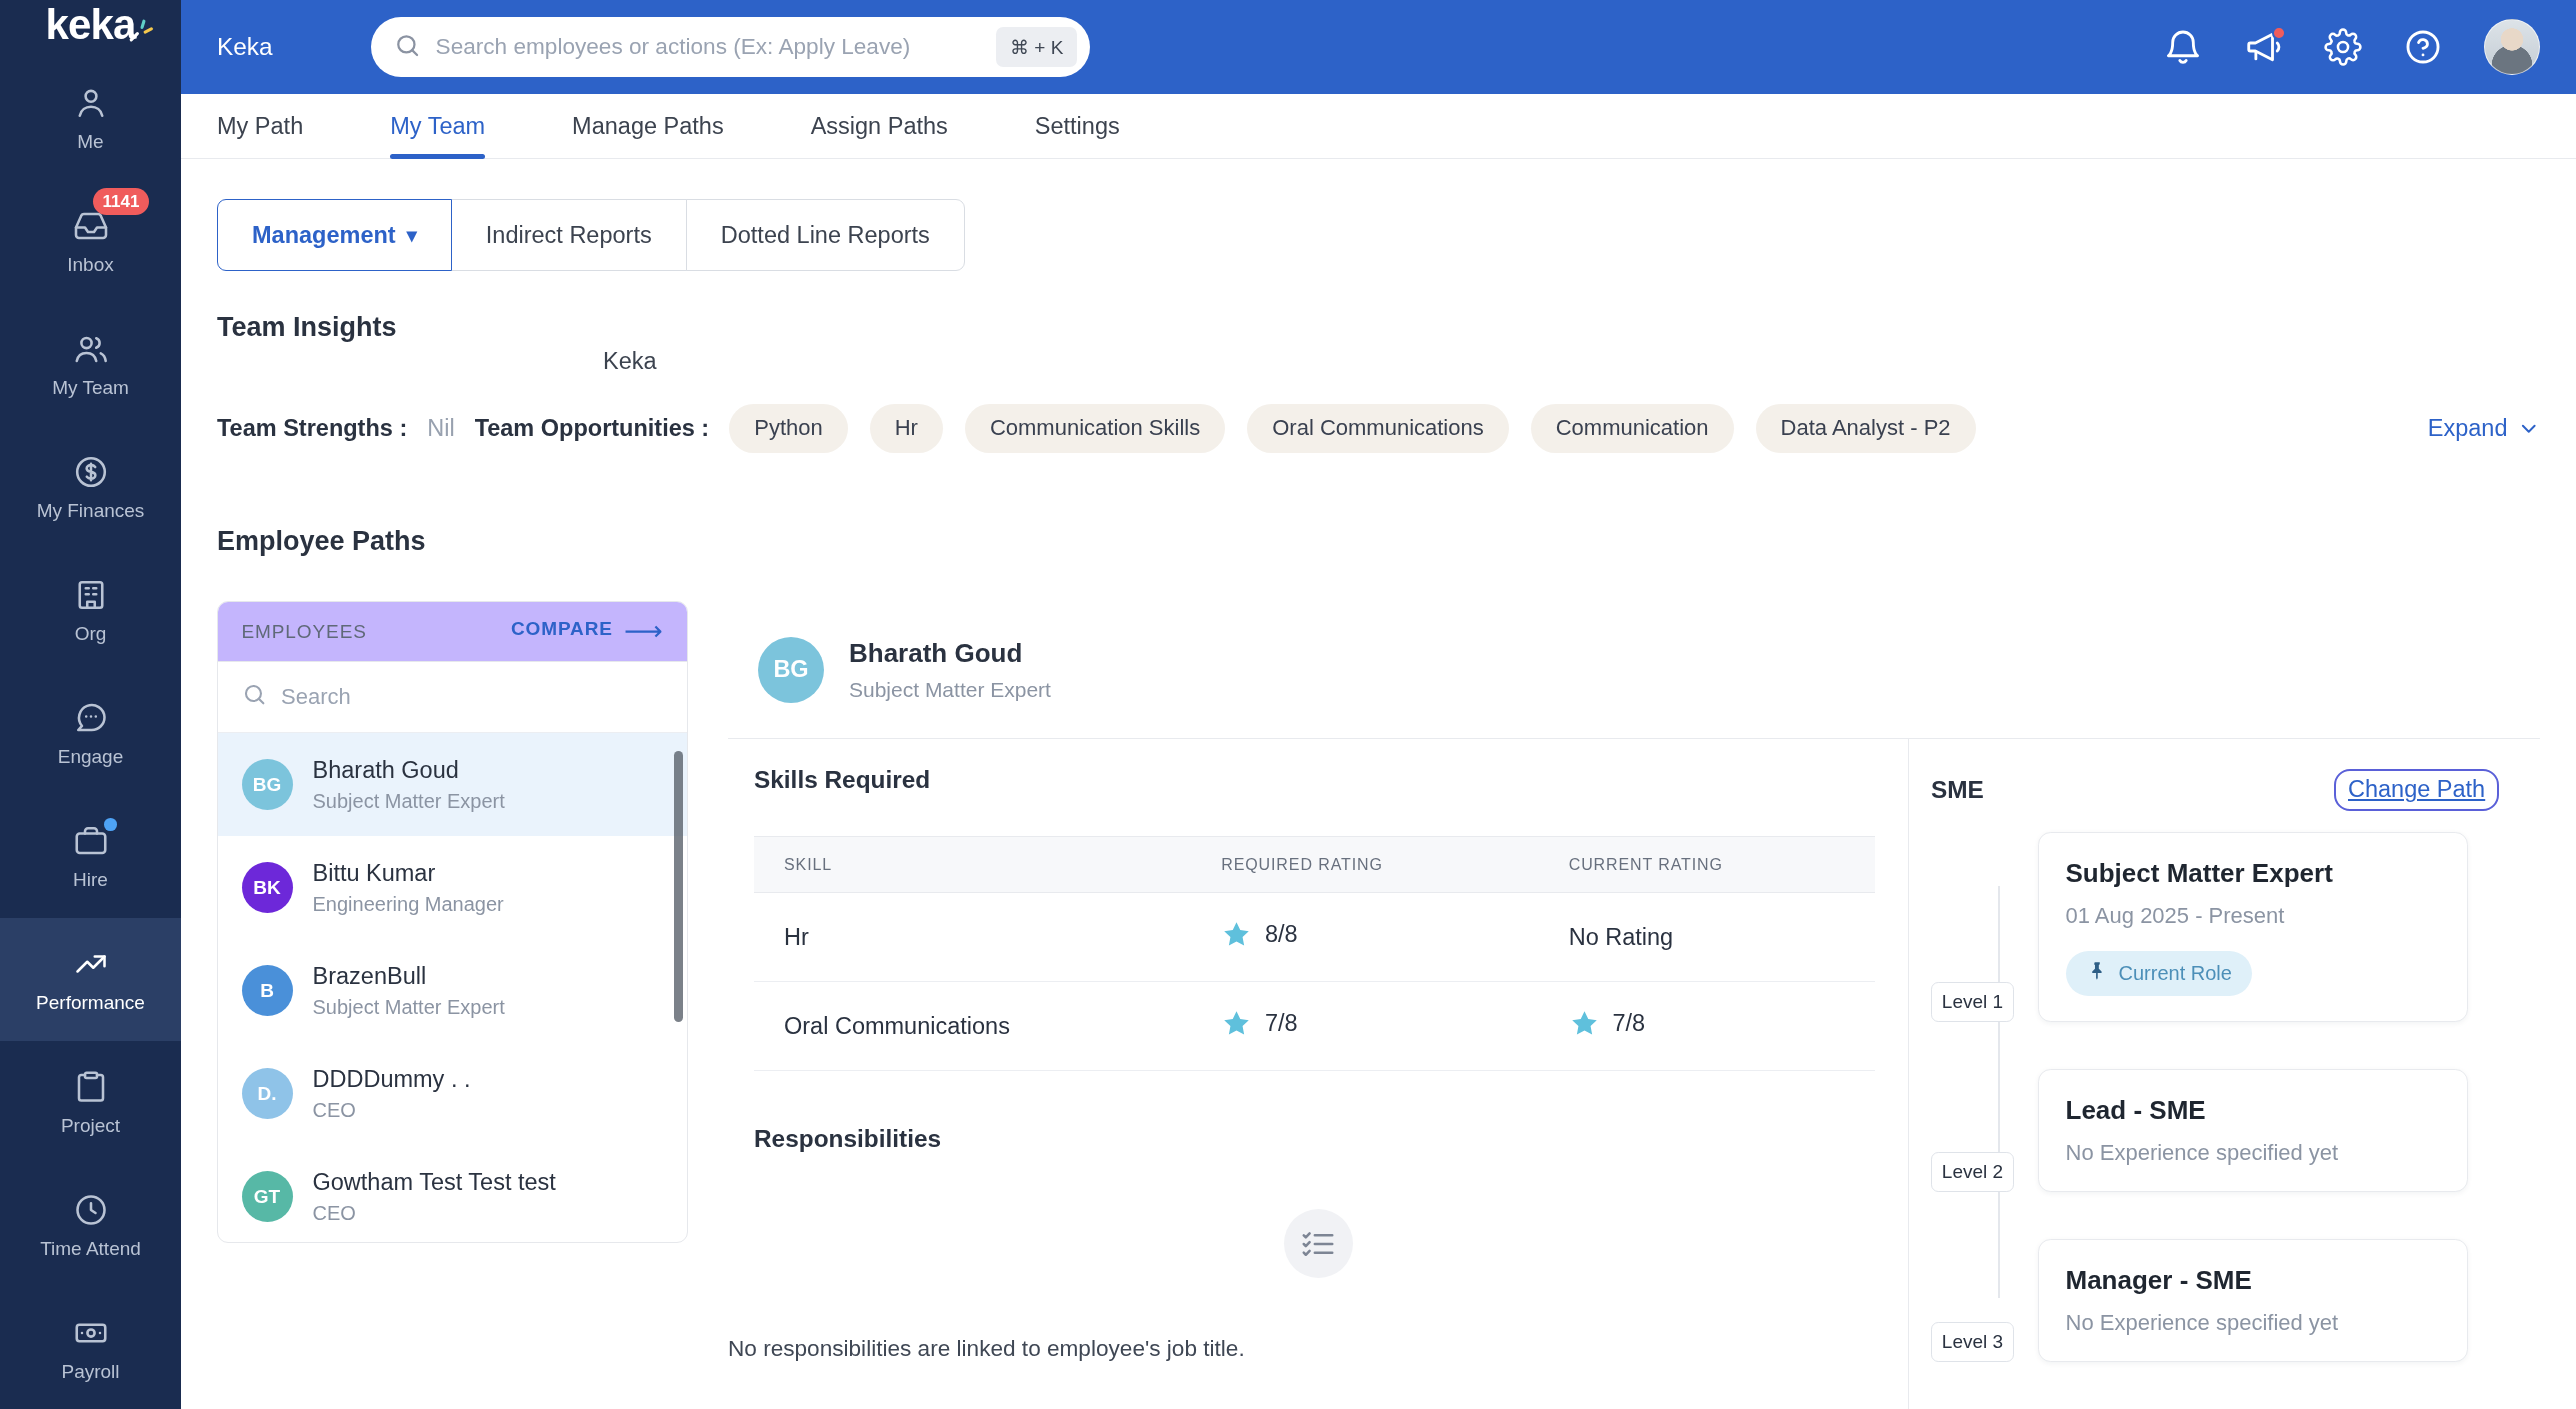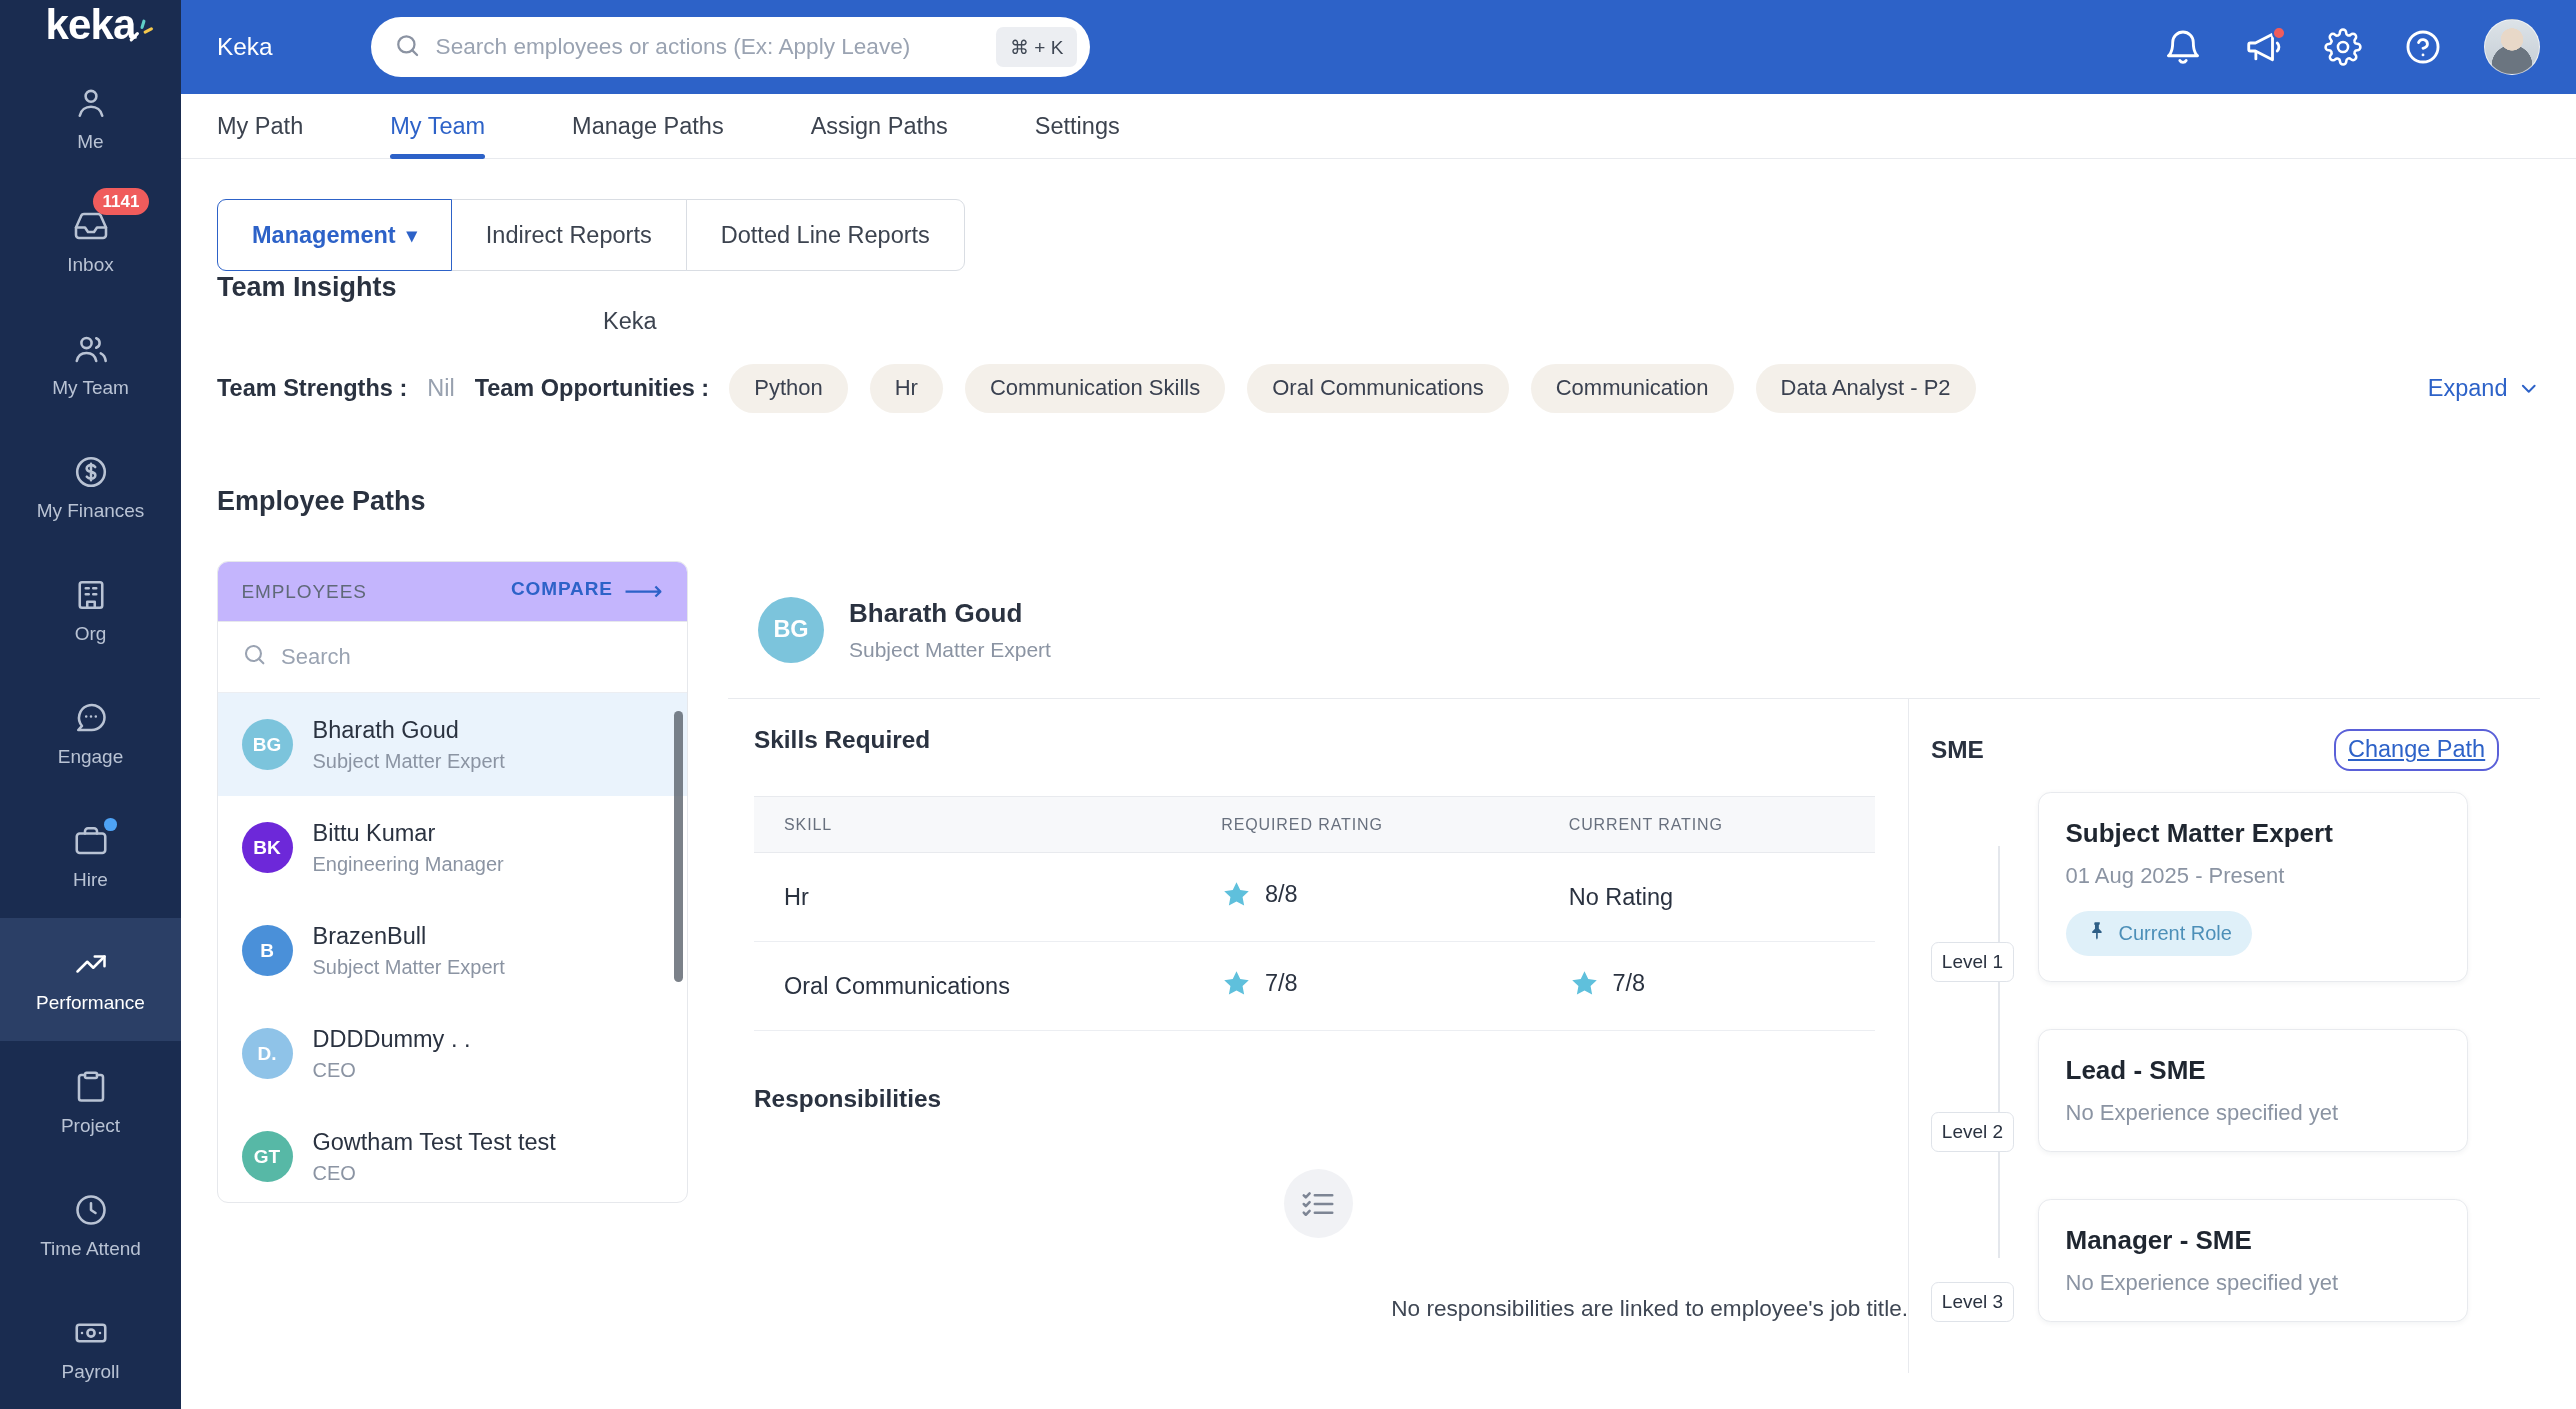--- a/index.html
+++ b/index.html
@@ -60,21 +60,21 @@
   .report-group { display:inline-flex; }
   .report-btn { height:72px; padding:0 34px; display:flex; align-items:center; gap:11px;
     font-size:23.5px; color:#3c434f; background:#fff; border:0.9px solid #d9dde3;
     margin-left:-0.9px; cursor:pointer; position:relative; }
   .report-btn:first-child { border-radius:9px 0 0 9px; margin-left:0; }
   .report-btn:last-child { border-radius:0 9px 9px 0; }
   .report-btn.active { color:#2d62c8; border-color:#2d62c8; font-weight:bold; z-index:2;
     border-radius:9px 0 0 9px; }
   .caret { font-size:20px; }
 
-  .ti-title { font-size:27px; font-weight:bold; color:#2a3240; line-height:33px; }
+  .ti-title { margin-top:40px; font-size:27px; font-weight:bold; color:#2a3240; line-height:33px; }
   .ti-org { margin:3.6px 0 0 386px; font-size:23.5px; color:#3c434f; }
   .ti-row { margin-top:29px; display:flex; align-items:center; gap:20px; }
   .ti-label { font-size:23.5px; font-weight:bold; color:#2a3240; white-space:nowrap; }
   .ti-nil { font-size:23.5px; color:#98a1af; }
   .chips { display:flex; gap:22px; align-items:center; }
   .chip { background:#f4f0ea; border-radius:25px; padding:11.8px 25px; font-size:22px;
     color:#3a4150; white-space:nowrap; cursor:pointer; }
   .expand { margin-left:auto; display:flex; align-items:center; gap:9px; color:#2d62c8;
     font-size:23.5px; cursor:pointer; white-space:nowrap; }
   .expand svg { width:23.5px; height:23.5px; }
@@ -121,21 +121,21 @@
   .t-head { display:flex; align-items:center; height:57px; background:#f7f8fa;
     border-top:0.9px solid #e8eaee; border-bottom:0.9px solid #e8eaee;
     font-size:16px; color:#68707e; letter-spacing:0.9px; }
   .t-row { display:flex; align-items:center; height:89px; border-bottom:0.9px solid #eceef2;
     font-size:23.5px; color:#2a3240; }
   .tcol { padding-left:30px; }
   .c1 { flex:0 0 39%; } .c2 { flex:0 0 31%; } .c3 { flex:1; }
   .rating { display:inline-flex; align-items:center; gap:12.7px; }
   .star svg { width:31px; height:31px; display:block; }
   .resp-title { margin:54px 0 0 26px; font-size:24.4px; font-weight:bold; }
-  .resp-empty { text-align:right; margin-top:56px; }
+  .resp-empty { text-align:left; margin-top:56px; }
   .resp-icon { width:69px; height:69px; border-radius:50%; background:#f1f2f5; margin:0 auto;
     display:flex; align-items:center; justify-content:center; color:#7d8594; }
   .resp-icon svg { width:38px; height:38px; }
   .resp-text { margin-top:58px; font-size:22.6px; color:#3f4754; }
 
   .sme-col { width:632px; min-width:632px; border-left:0.9px solid #e8eaee;
     padding:25px 41px 0 22px; }
   .sme-head { display:flex; align-items:center; justify-content:space-between; height:51px; }
   .sme-title { font-size:24.4px; font-weight:bold; }
   .change-path { border:2.7px solid #5a60d8; border-radius:16px; padding:5.4px 11.8px;

